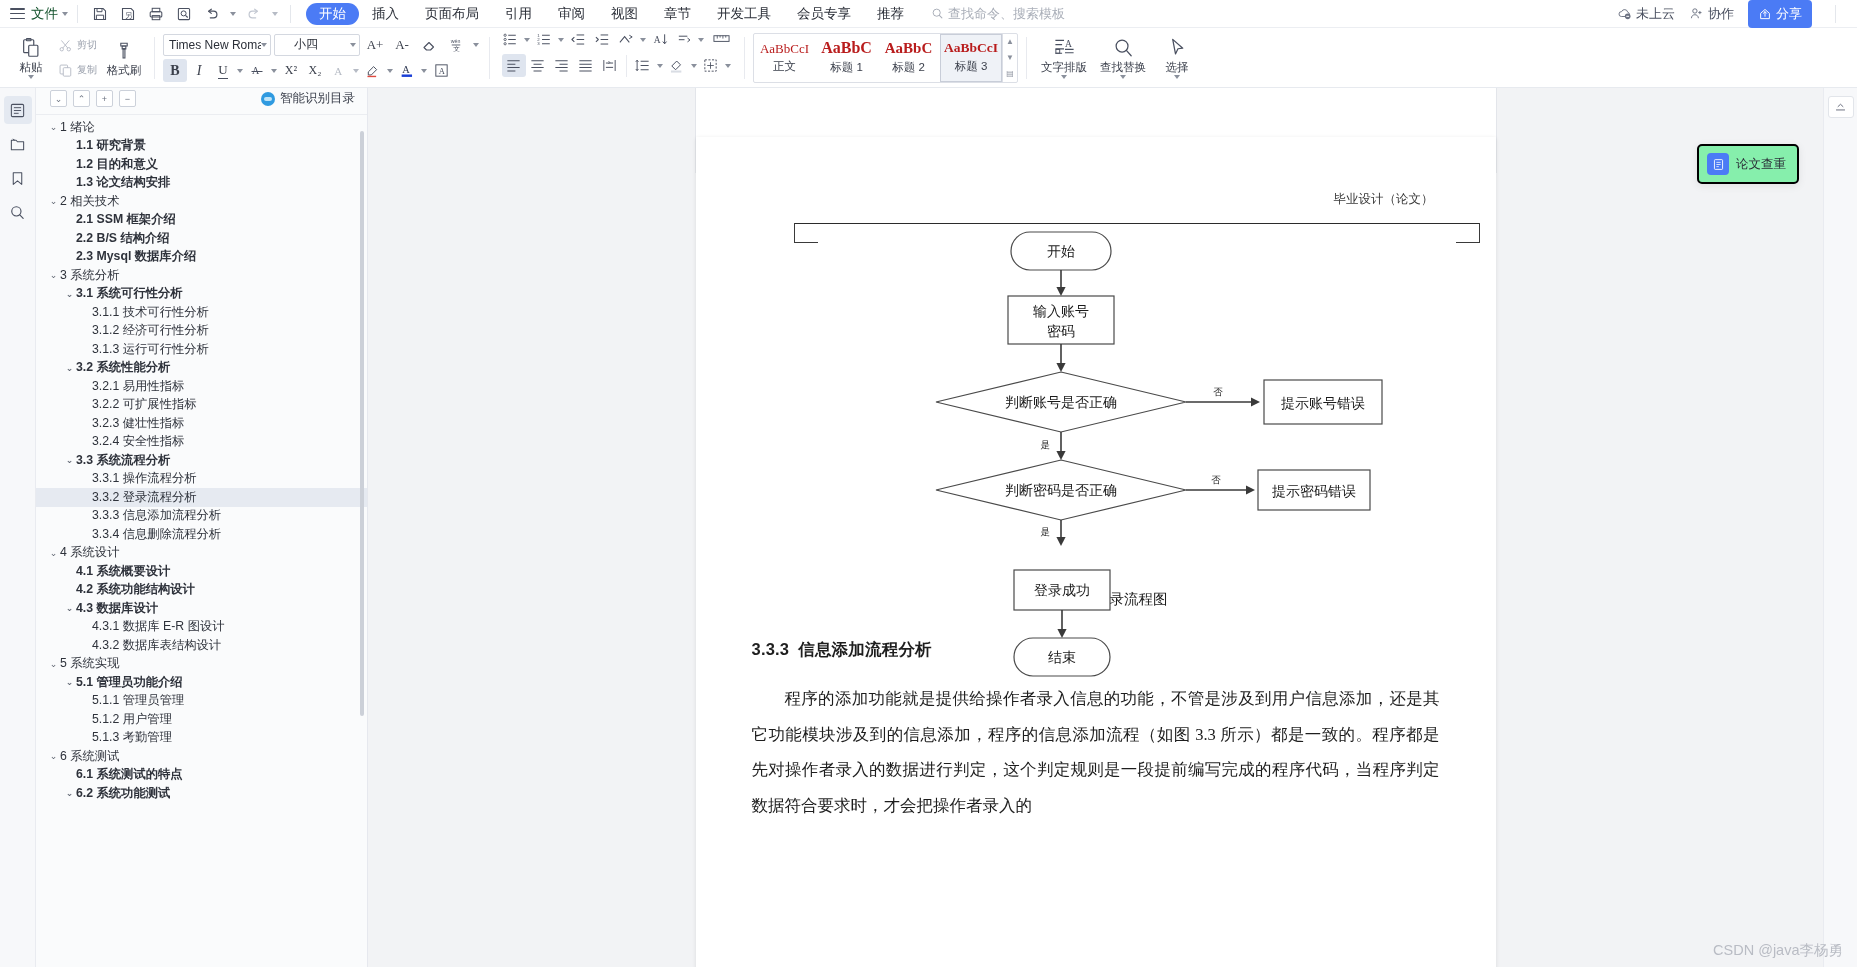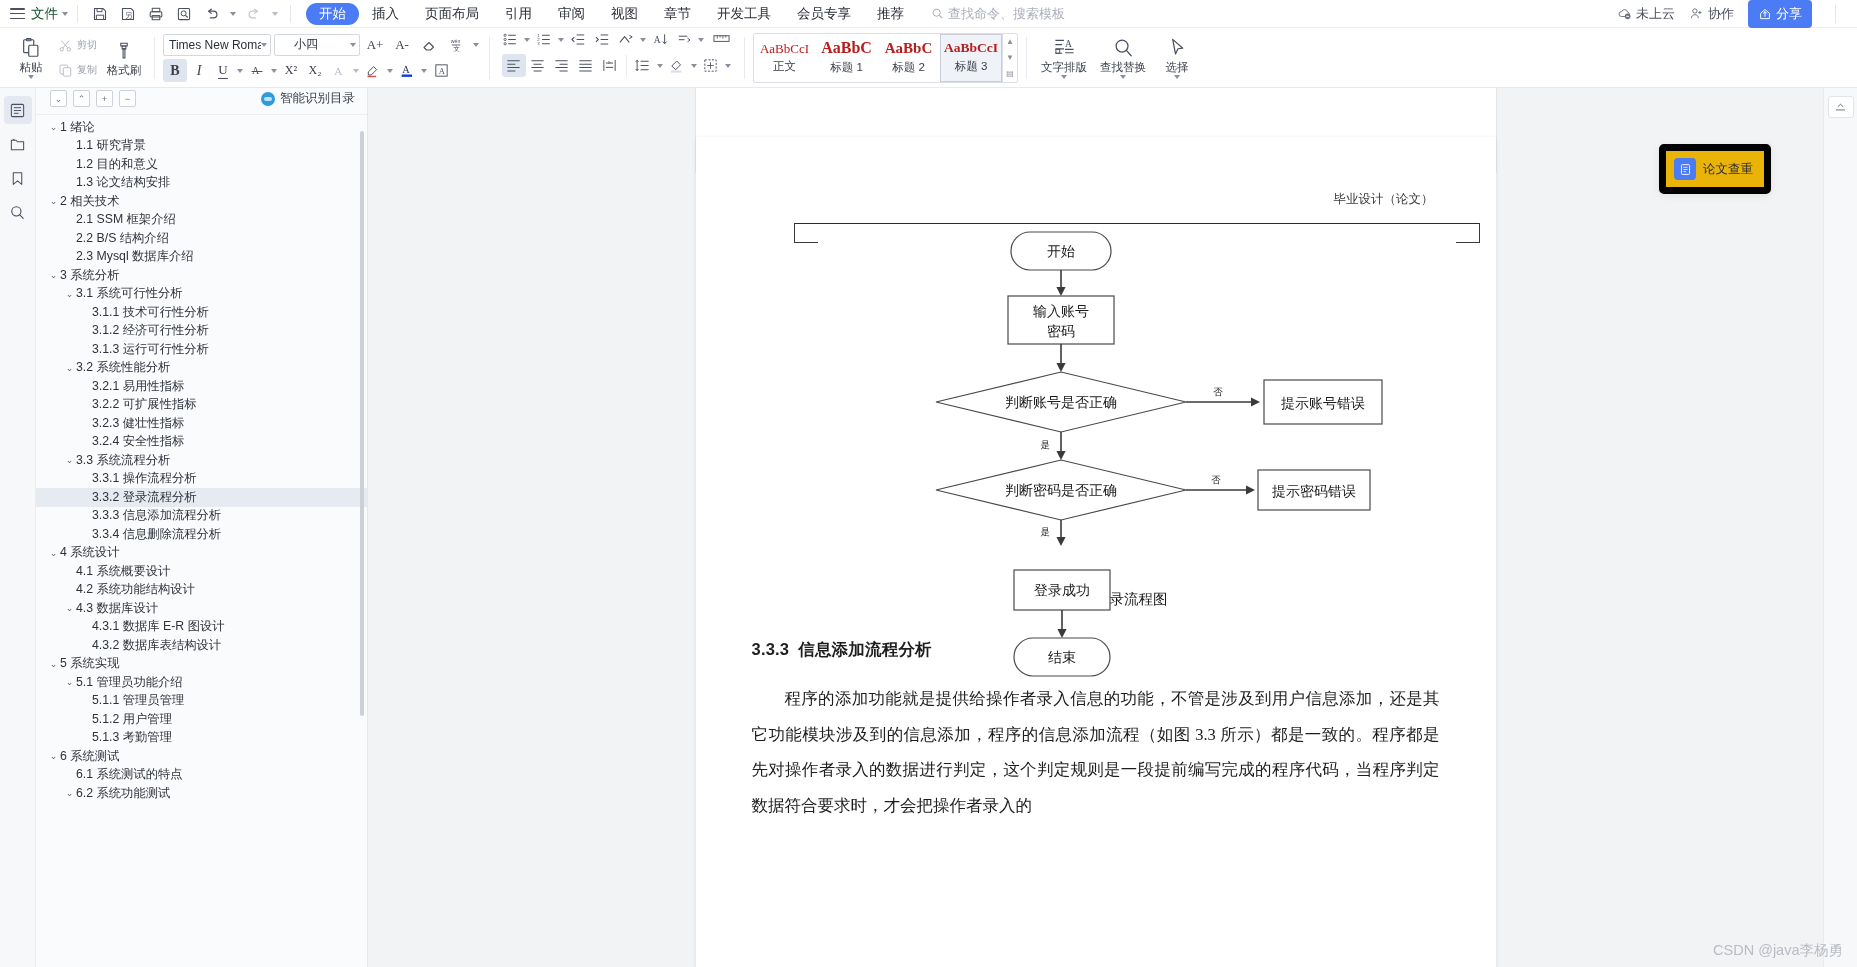--- a/index.html
+++ b/index.html
@@ -107,21 +107,21 @@
   .tctl { width: 17px; height: 17px; border: 1px solid #ccd1da; border-radius: 2px; display: flex; align-items: center; justify-content: center; font-size: 9px; color: #6b7280; cursor: pointer; background: #fff; }
   .toc-ai { margin-left: auto; display: flex; align-items: center; gap: 5px; font-size: 12.5px; color: #3a3f4b; cursor: pointer; }
   .ai-dot { width: 14px; height: 14px; border-radius: 50%; background: #2f9ae0; display: inline-block; position: relative; }
   .ai-dot:after { content: ""; position: absolute; left: 3px; top: 5px; width: 8px; height: 4px; border-radius: 2px; background: #bfe4f8; }
 
   .toc-list { flex: 1; overflow: hidden; border-top: 1px solid #ebedf1; position: relative; padding-top: 3px; }
   .toc-item { display: flex; align-items: center; height: 18.5px; font-size: 12.3px; color: #2e323b; cursor: pointer; padding-right: 18px; white-space: nowrap; }
   .toc-item.sel { background: #e6eaf1; }
   .chev { width: 13px; min-width: 13px; display: inline-flex; align-items: center; justify-content: center; color: #606672; font-size: 9px; }
   .lvl1 { padding-left: 11px; }
-  .lvl2 { padding-left: 27px; }
+  .lvl2 { padding-left: 27px; font-weight: bold; }
   .lvl3 { padding-left: 43px; }
   .toc-scroll { position: absolute; right: 3px; top: 16px; width: 4px; height: 585px; background: #ccd0d8; border-radius: 2px; }
 
   
   .docarea { flex: 1; position: relative; overflow: hidden; background: #f2f3f5; display: flex; justify-content: center; }
   .pagestrip { width: 100%; position: relative; }
   .page-prev { position: absolute; left: 50%; transform: translateX(-50%); top: -36px; width: 800px; height: 120px; background: #fff; box-shadow: 0 0 0 1px #e3e5ea; }
   .page { position: absolute; left: 50%; transform: translateX(-50%); top: 49px; width: 800px; height: 880px; background: #ffffff; box-shadow: 0 1px 4px rgba(0,0,0,.10); }
   .page-inner { position: relative; width: 100%; height: 100%; padding: 0 56px; font-family: "Liberation Serif", "DejaVu Serif", serif; color: #1e1e1e; }
   .hdr-right { text-align: right; font-size: 12.5px; color: #3a3a3a; padding-top: 54px; padding-right: 6px; font-family: "Liberation Sans", sans-serif; }
@@ -139,21 +139,21 @@
   .fc-line { stroke: #3a3a3a; stroke-width: 1.6; fill: none; }
 
   .figcap { text-align: center; font-size: 14.5px; color: #1a1a1a; font-family: "Liberation Sans", sans-serif; margin-top: 6px; }
   .h3 { font-size: 16.5px; font-weight: bold; margin-top: 30px; font-family: "Liberation Sans", sans-serif; letter-spacing: .2px; }
   .h3 .num { margin-right: 9px; }
   .bodytext { font-size: 16.5px; line-height: 2.16; text-align: justify; margin-top: 20px; text-indent: 2em; font-family: "Liberation Serif", "DejaVu Serif", serif; }
 
   
   .rrail { width: 34px; background: #f7f8fa; border-left: 1px solid #e9ebf0; display: flex; flex-direction: column; align-items: center; padding-top: 8px; position: relative; }
   .rrail-btn { width: 26px; height: 22px; display: flex; align-items: center; justify-content: center; border-radius: 3px; cursor: pointer; color: #5a6070; border: 1px solid #e2e5ea; background: #fff; }
-  .float-card { position: absolute; right: 52px; top: 56px; background: #eab308; border: 7px solid #000000; border-radius: 5px; box-shadow: 0 2px 8px rgba(0,0,0,.08); display: flex; align-items: center; gap: 7px; padding: 7px 11px 7px 8px; cursor: pointer; }
+  .float-card { position: absolute; right: 24px; top: 56px; background: #86efac; border: 2px solid #000000; border-radius: 5px; box-shadow: 0 2px 8px rgba(0,0,0,.08); display: flex; align-items: center; gap: 7px; padding: 7px 11px 7px 8px; cursor: pointer; }
   .fc-icon { width: 22px; height: 22px; border-radius: 4px; background: #4b7bf5; color: #fff; display: flex; align-items: center; justify-content: center; font-size: 12px; }
   .fc-text { font-size: 12.5px; color: #2b2f38; white-space: nowrap; }
 
   .watermark { position: absolute; right: 14px; bottom: 7px; font-size: 14.5px; color: #b9bcc4; font-family: "Liberation Sans", sans-serif; z-index: 30; }
 </style>
 </head>
 <body>
 
 <div class="app">
 

